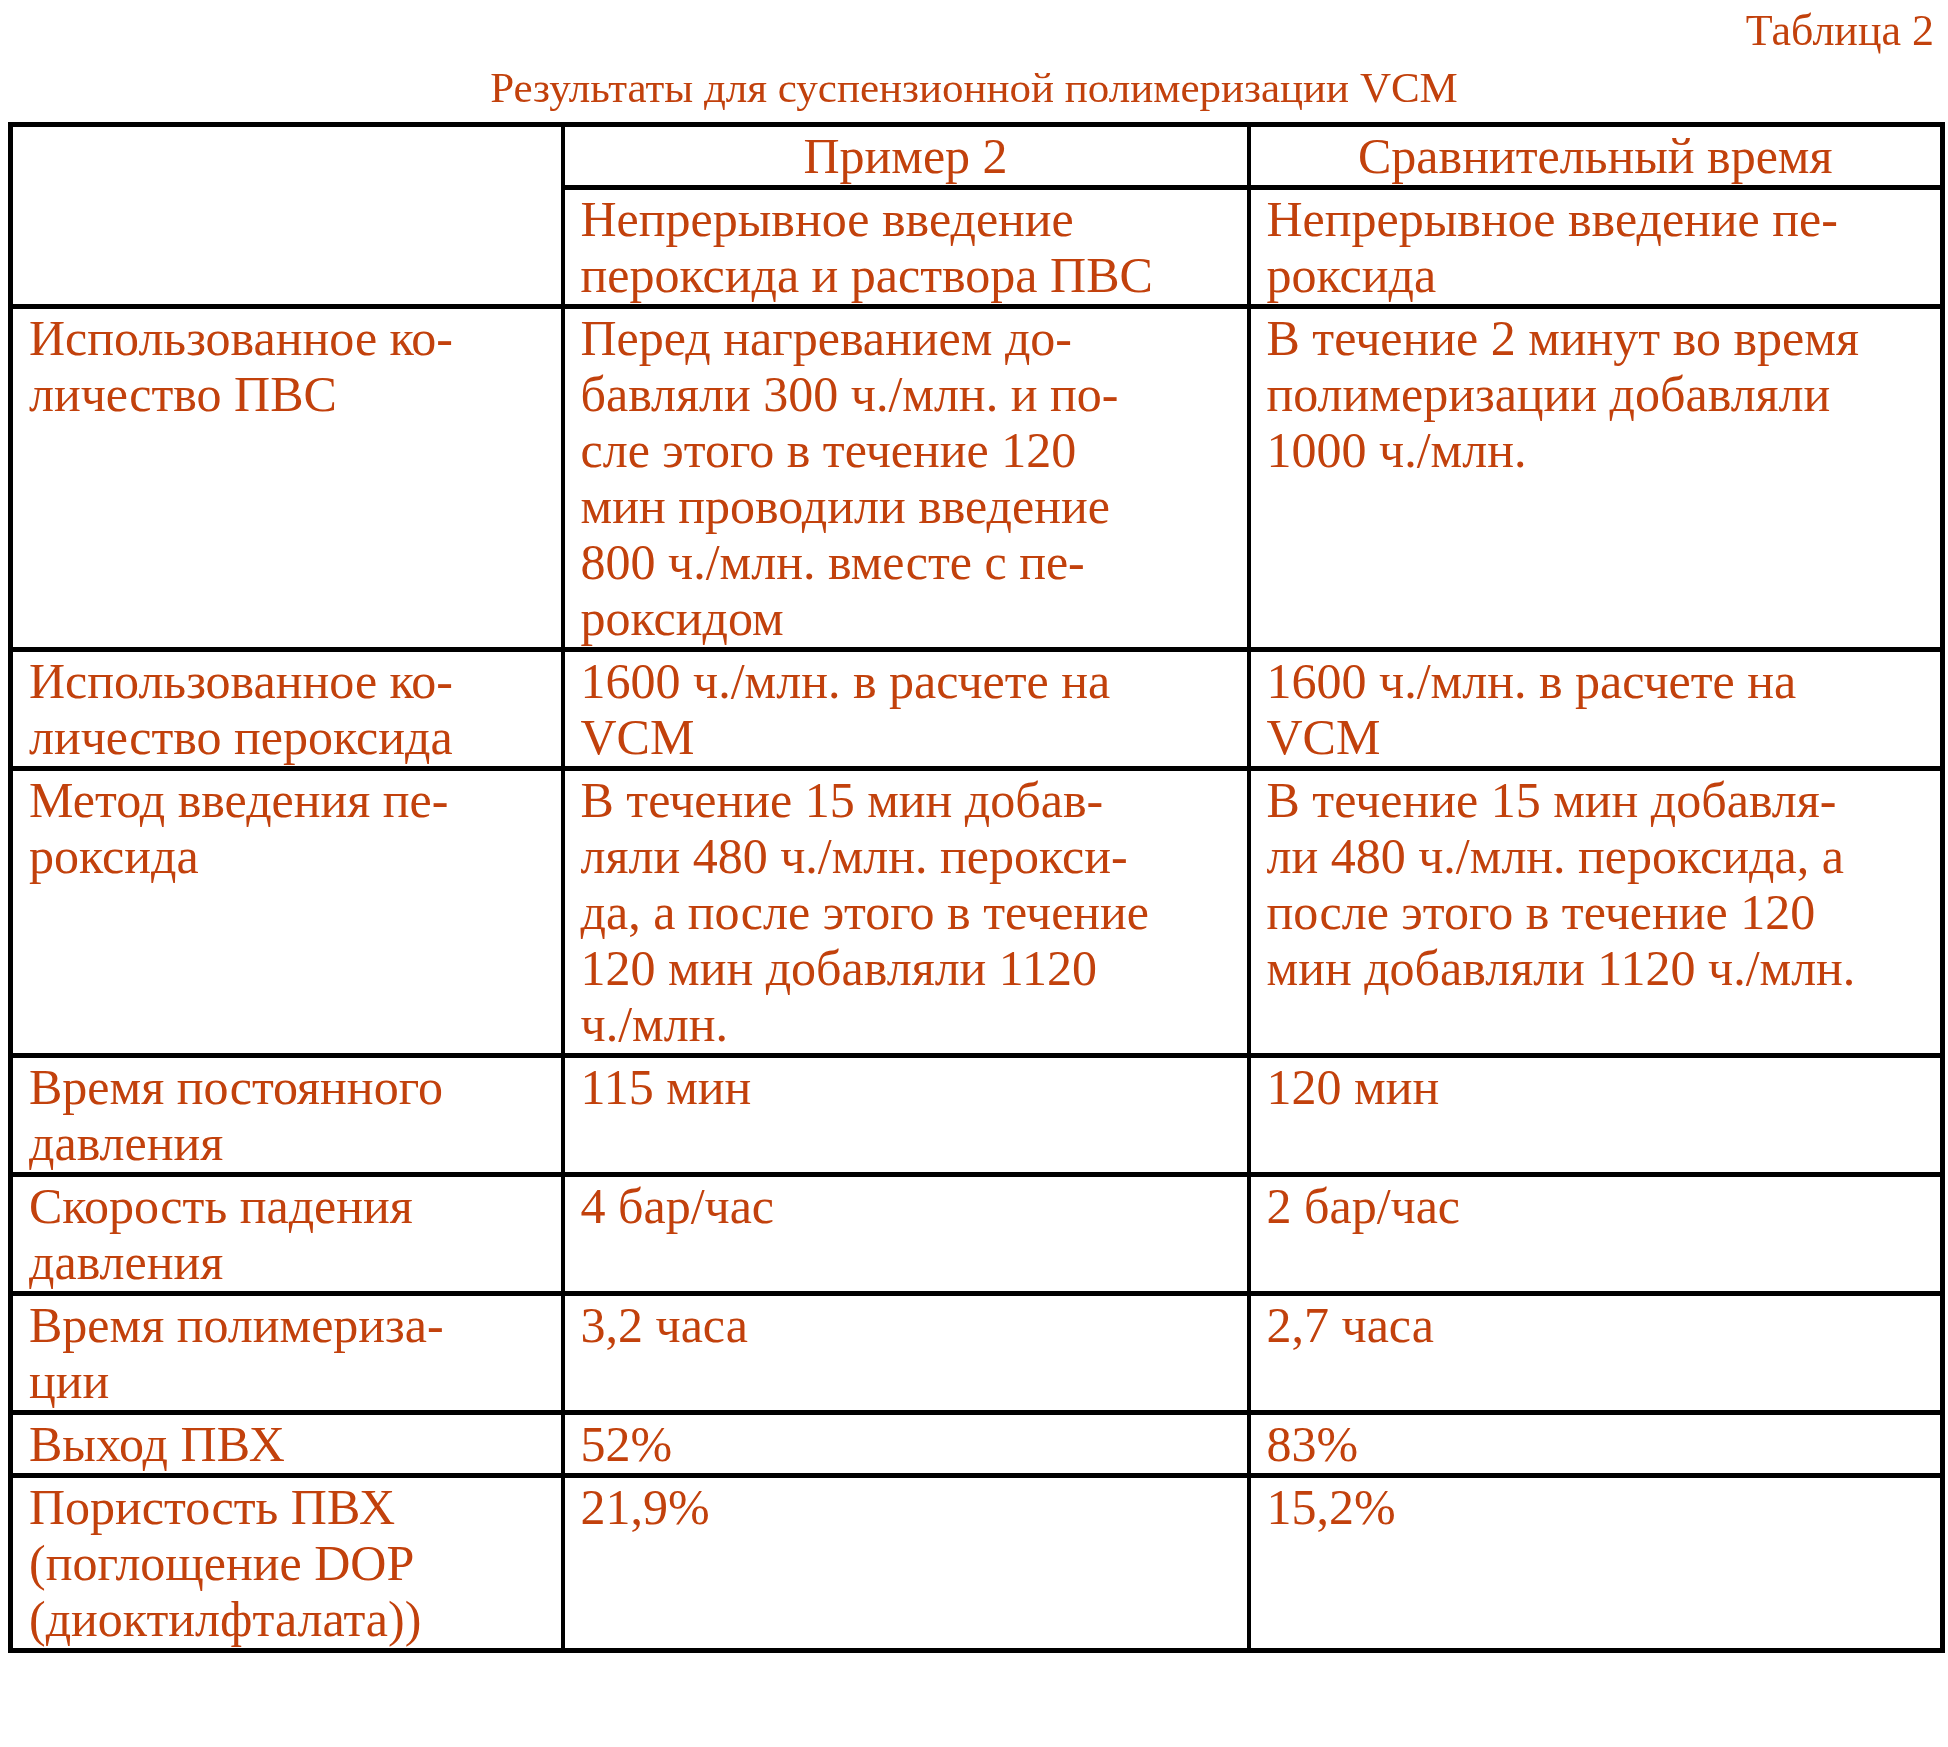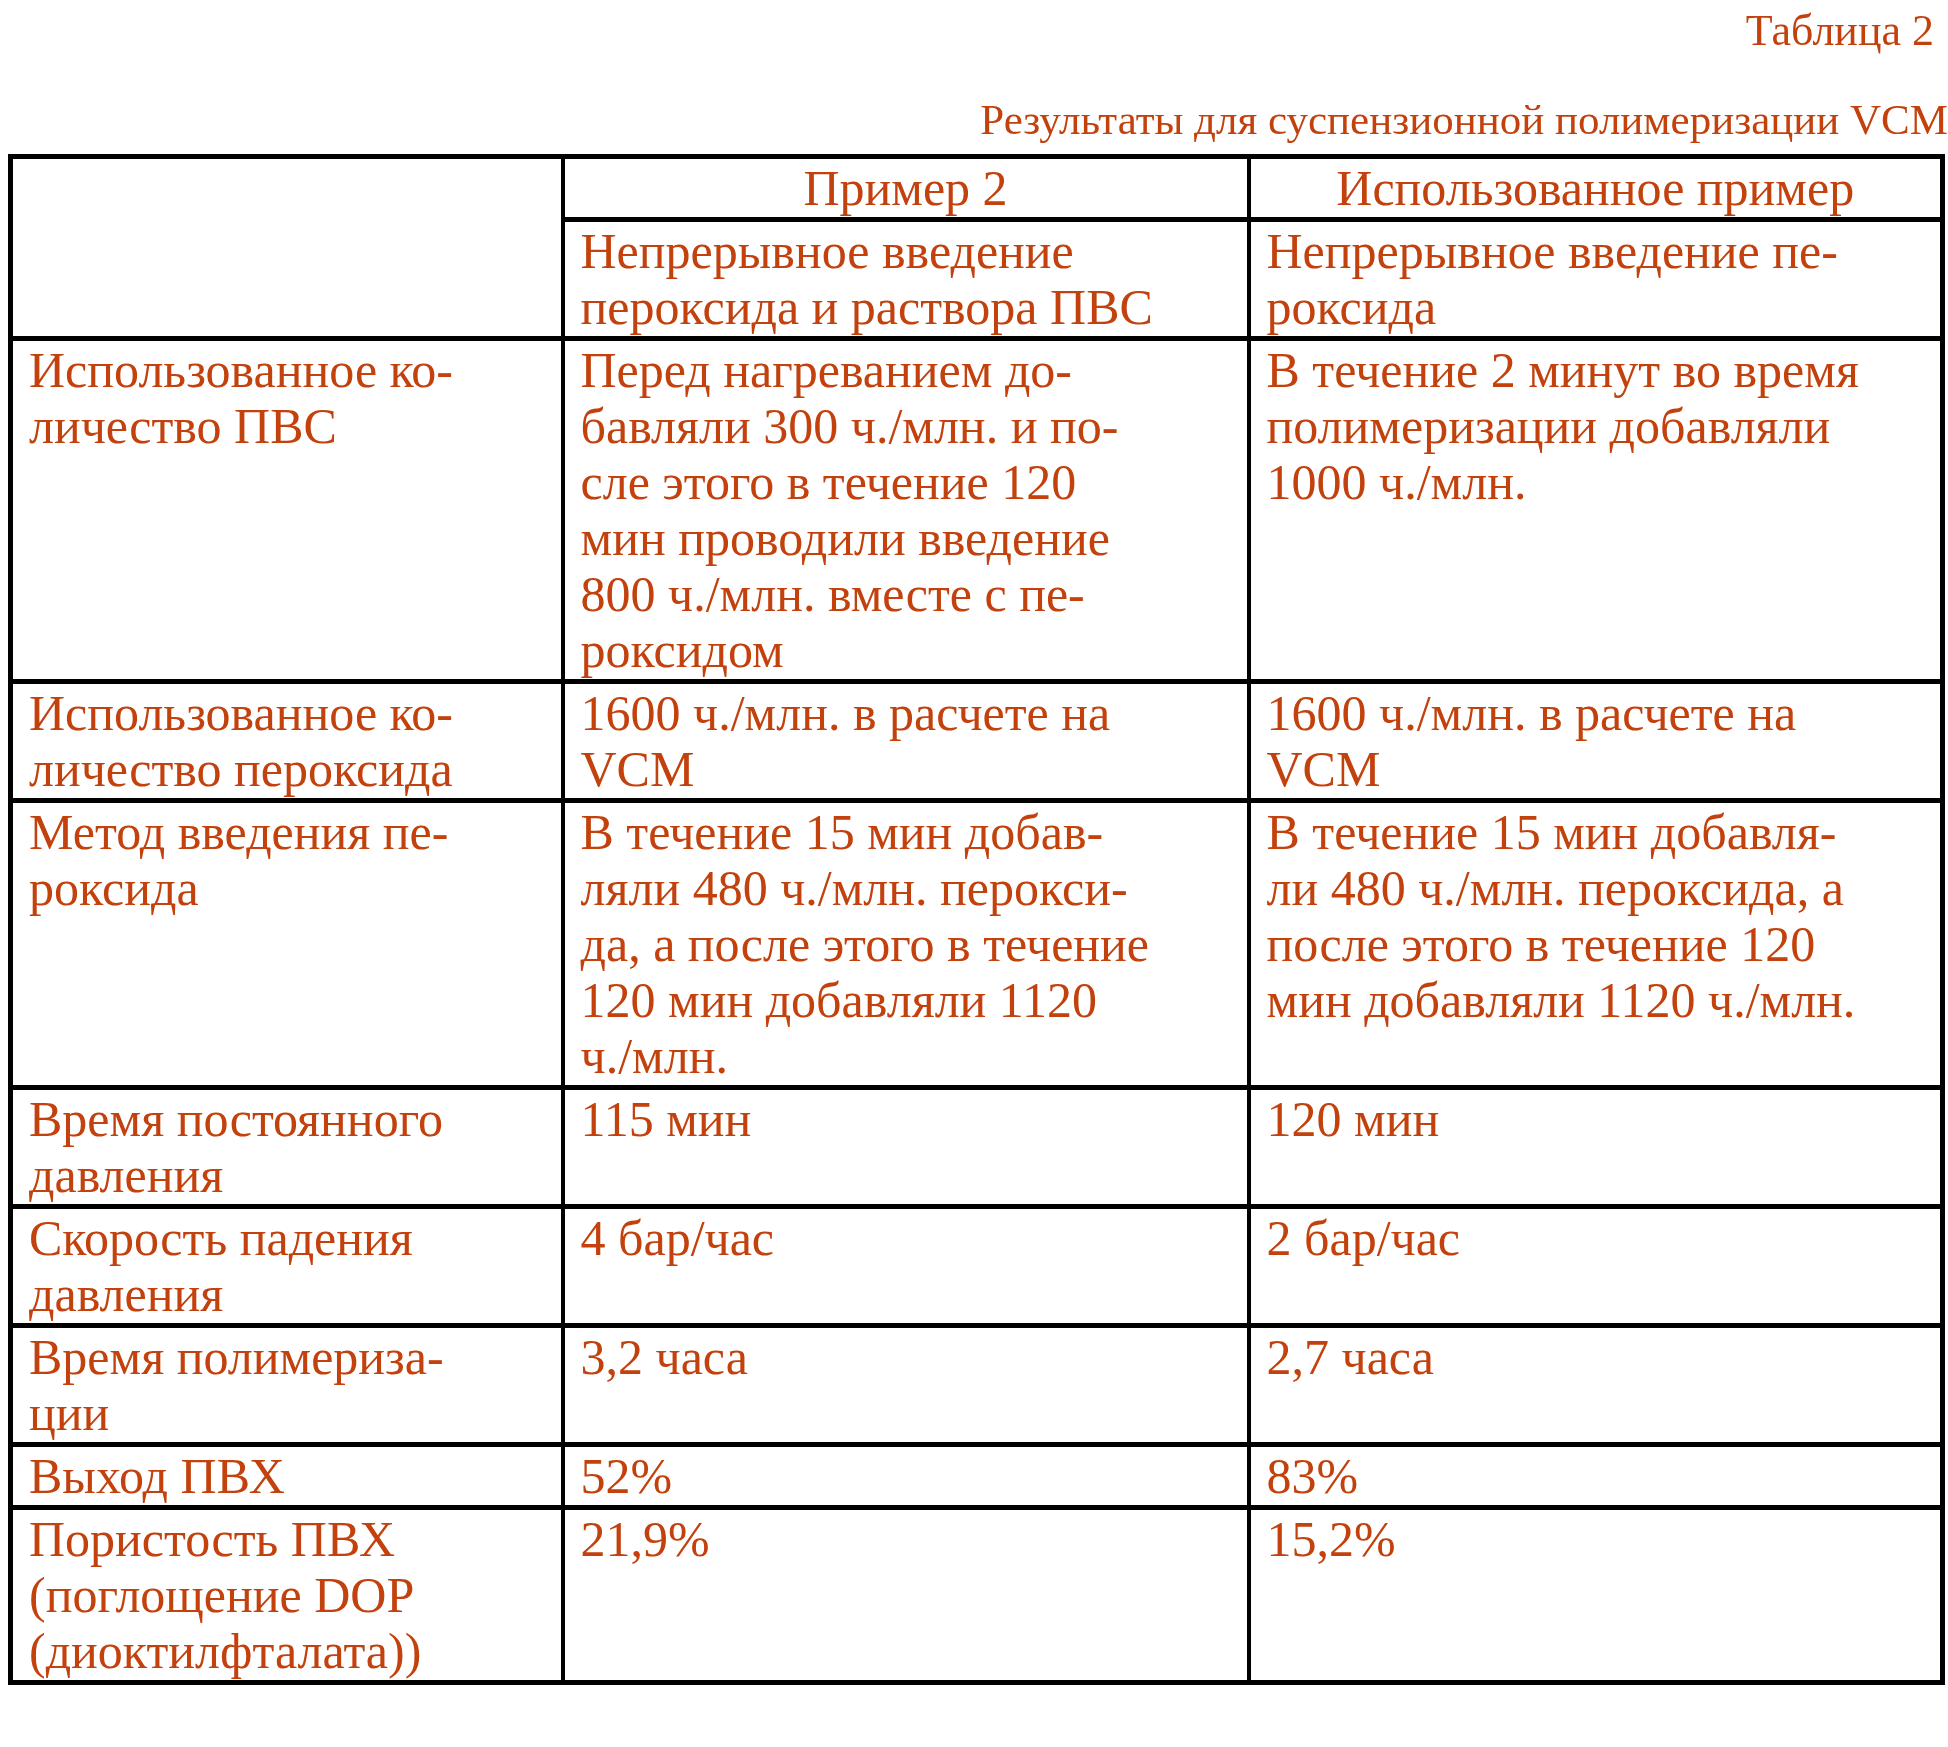--- a/index.html
+++ b/index.html
@@ -21,23 +21,22 @@
   .table-tag {
     font-size: 44px;
     line-height: 50px;
     text-align: right;
     padding: 6px 14px 2px 0;
     white-space: pre-line;
   }
   .title-line {
     font-size: 43px;
     line-height: 60px;
-    text-align: right;
+    text-align: center;
     white-space: pre-line;
-    margin-top: 32px;
   }
   table.results {
     border-collapse: collapse;
     table-layout: fixed;
     width: 1932px;
     margin-left: 8px;
     margin-top: 4px;
   }
   col.c1 { width: 552px; }
   col.c2 { width: 686px; }
@@ -76,21 +75,21 @@
   <table class="results">
     <colgroup>
       <col class="c1">
       <col class="c2">
       <col class="c3">
     </colgroup>
     <tbody>
       <tr class="header-row">
         <td class="corner" rowspan="2"></td>
         <th>Пример 2</th>
-        <th>Использованное пример</th>
+        <th>Сравнительный время</th>
       </tr>
       <tr>
         <td>Непрерывное введение
 пероксида и раствора ПВС</td>
         <td>Непрерывное введение пе-
 роксида</td>
       </tr>
 
       <tr>
         <td>Использованное ко-

